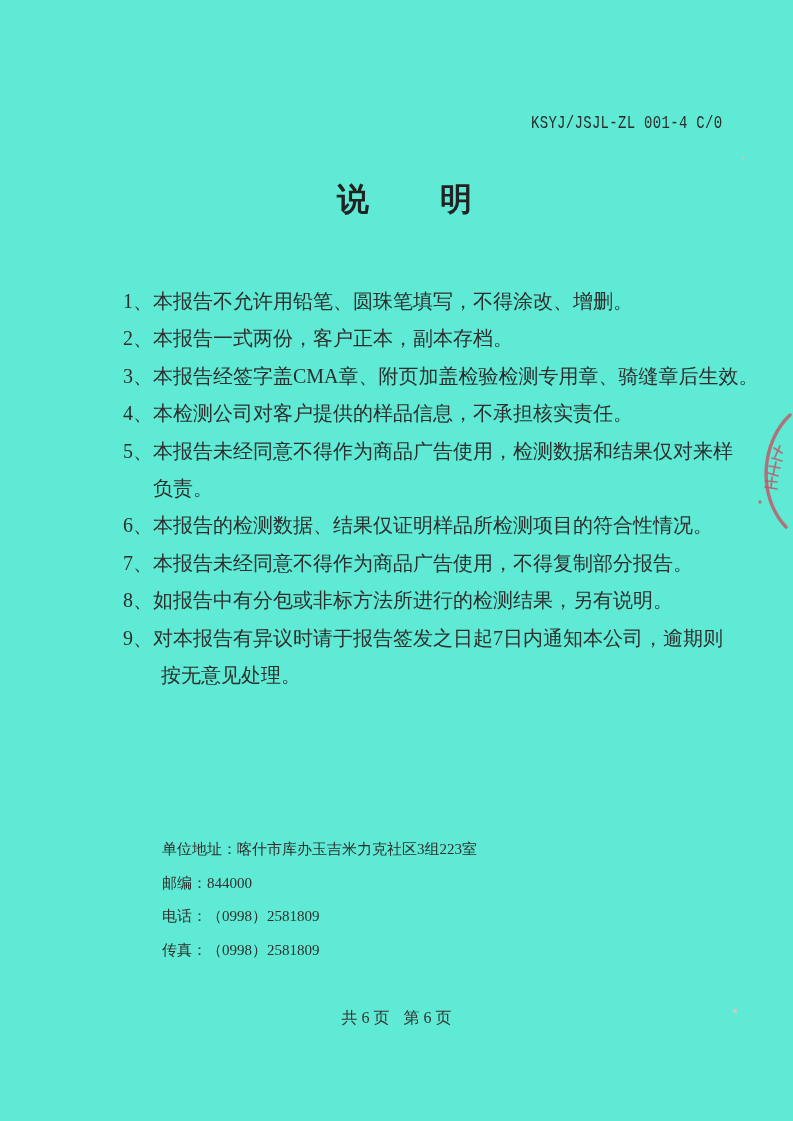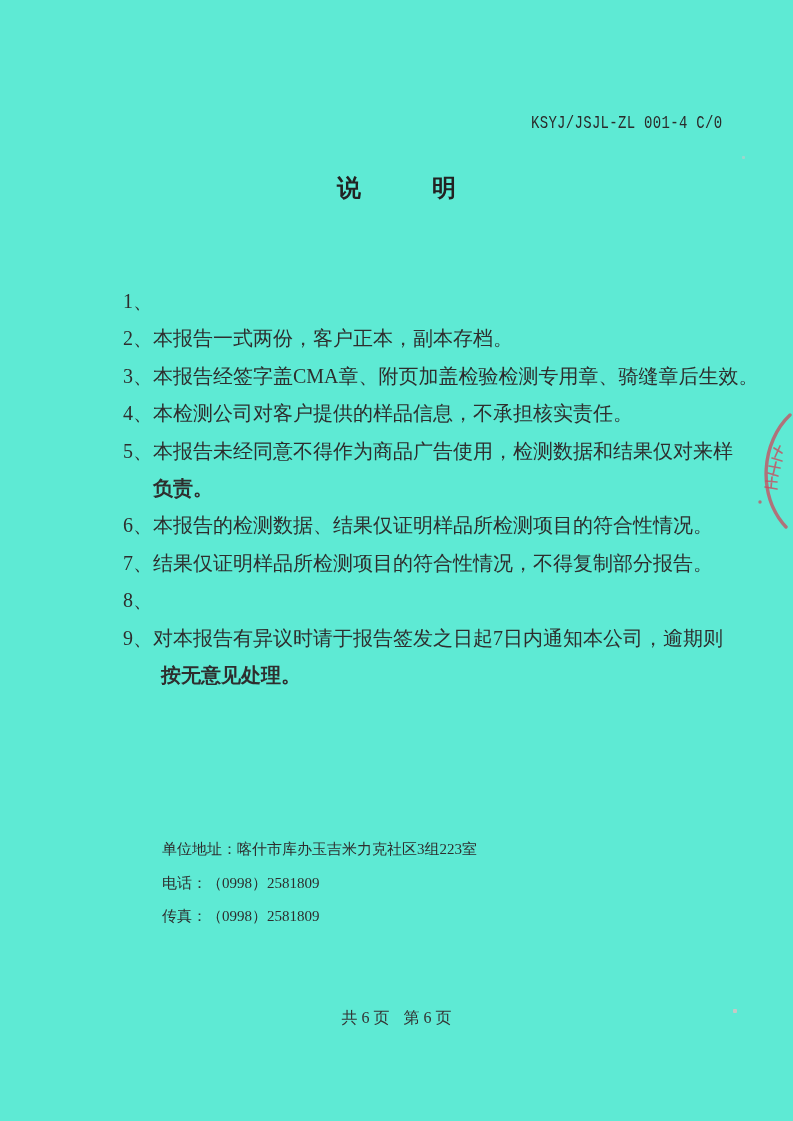--- a/index.html
+++ b/index.html
@@ -24,42 +24,42 @@
     font-size: 14px;
     letter-spacing: 0.3px;
     color: #2b2b2b;
     transform: scaleY(1.3);
     transform-origin: top left;
     white-space: nowrap;
   }
 
   .doc-title {
     position: absolute;
-    top: 172px;
+    top: 178px;
     left: 337px;
-    font-size: 24px;
+    font-size: 32px;
     font-weight: bold;
     letter-spacing: 71px;
     white-space: nowrap;
     color: #222;
   }
 
   .notes {
     position: absolute;
     top: 283px;
     left: 123px;
     width: 620px;
     list-style: none;
     font-size: 20px;
     line-height: 37.4px;
     white-space: nowrap;
   }
   .note-line1 { display: flex; }
   .note-num { flex: 0 0 auto; }
-  .note-line2 { padding-left: 30px; font-weight: bold; }
+  .note-line2 { padding-left: 30px; }
   .note-item:nth-child(9) .note-line2 { padding-left: 38px; }
 
   .contact {
     position: absolute;
     top: 833px;
     left: 162px;
     font-size: 15px;
     line-height: 33.6px;
     white-space: nowrap;
   }
@@ -98,20 +98,21 @@
 <div class="page">
 
   <div class="doc-code">KSYJ/JSJL-ZL 001-4 C/0</div>
 
   <h1 class="doc-title">说明</h1>
 
   <ol class="notes">
     <li class="note-item">
       <div class="note-line1">
           <span class="note-num">1、</span>
+          <span>本报告不允许用铅笔、圆珠笔填写，不得涂改、增删。</span>
         </div>
     </li>
     <li class="note-item">
       <div class="note-line1">
           <span class="note-num">2、</span>
           <span>本报告一式两份，客户正本，副本存档。</span>
         </div>
     </li>
     <li class="note-item">
       <div class="note-line1">
@@ -134,39 +135,41 @@
     </li>
     <li class="note-item">
       <div class="note-line1">
           <span class="note-num">6、</span>
           <span>本报告的检测数据、结果仅证明样品所检测项目的符合性情况。</span>
         </div>
     </li>
     <li class="note-item">
       <div class="note-line1">
           <span class="note-num">7、</span>
-          <span>结果仅证明样品所检测项目的符合性情况，不得复制部分报告。</span>
+          <span>本报告未经同意不得作为商品广告使用，不得复制部分报告。</span>
         </div>
     </li>
     <li class="note-item">
       <div class="note-line1">
           <span class="note-num">8、</span>
+          <span>如报告中有分包或非标方法所进行的检测结果，另有说明。</span>
         </div>
     </li>
     <li class="note-item">
       <div class="note-line1">
           <span class="note-num">9、</span>
           <span>对本报告有异议时请于报告签发之日起7日内通知本公司，逾期则</span>
         </div>
       <div class="note-line2">按无意见处理。</div>
     </li>
   </ol>
 
   <div class="contact">
     <div>单位地址：喀什市库办玉吉米力克社区3组223室</div>
+    <div>邮编：844000</div>
     <div>电话：（0998）2581809</div>
     <div>传真：（0998）2581809</div>
   </div>
 
   <div class="page-footer">
     <span class="pf-part">共 6 页</span><span class="pf-gap"></span><span class="pf-part">第 6 页</span>
   </div>
 
   <svg class="stamp" viewBox="0 0 50 118" aria-hidden="true">
     <path d="M47,3 C19,29 13,83 43,115" fill="none" stroke-width="3.4" stroke-linecap="round" opacity="0.78" stroke="#c84f60"></path>

